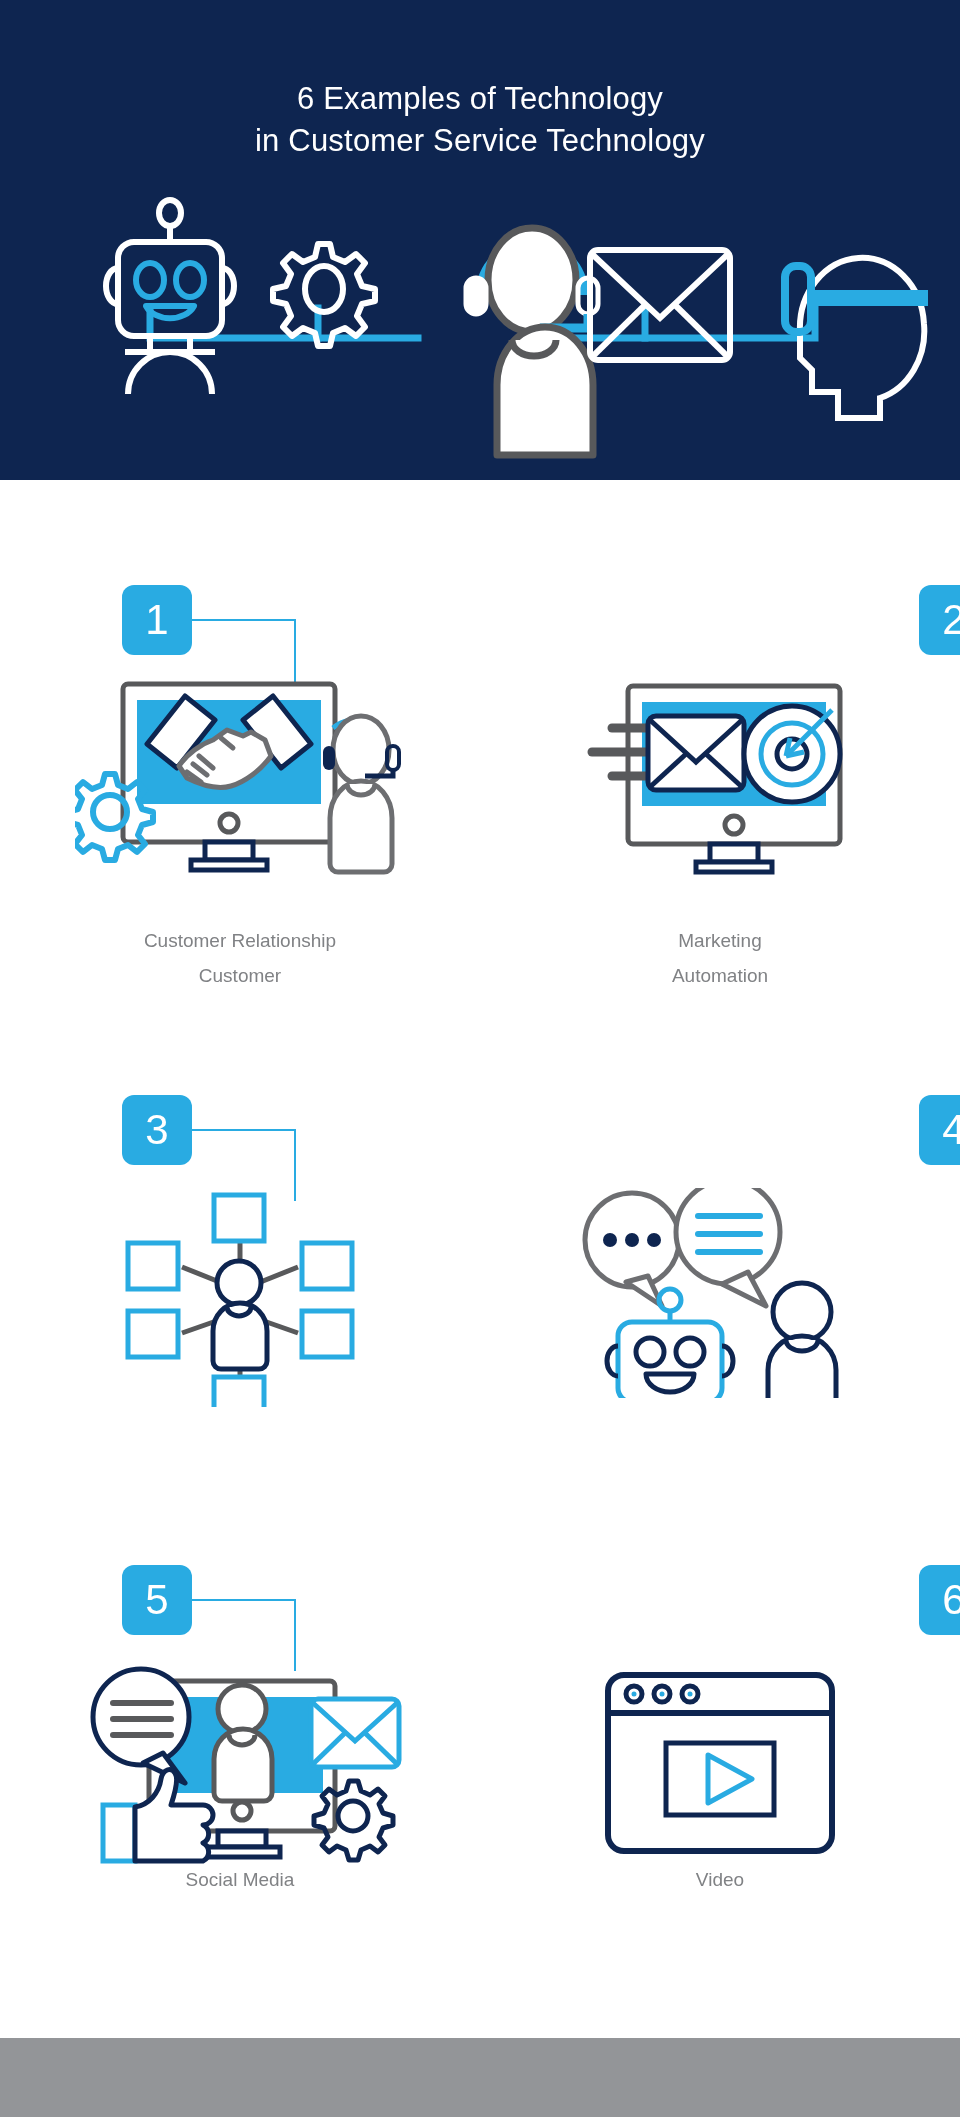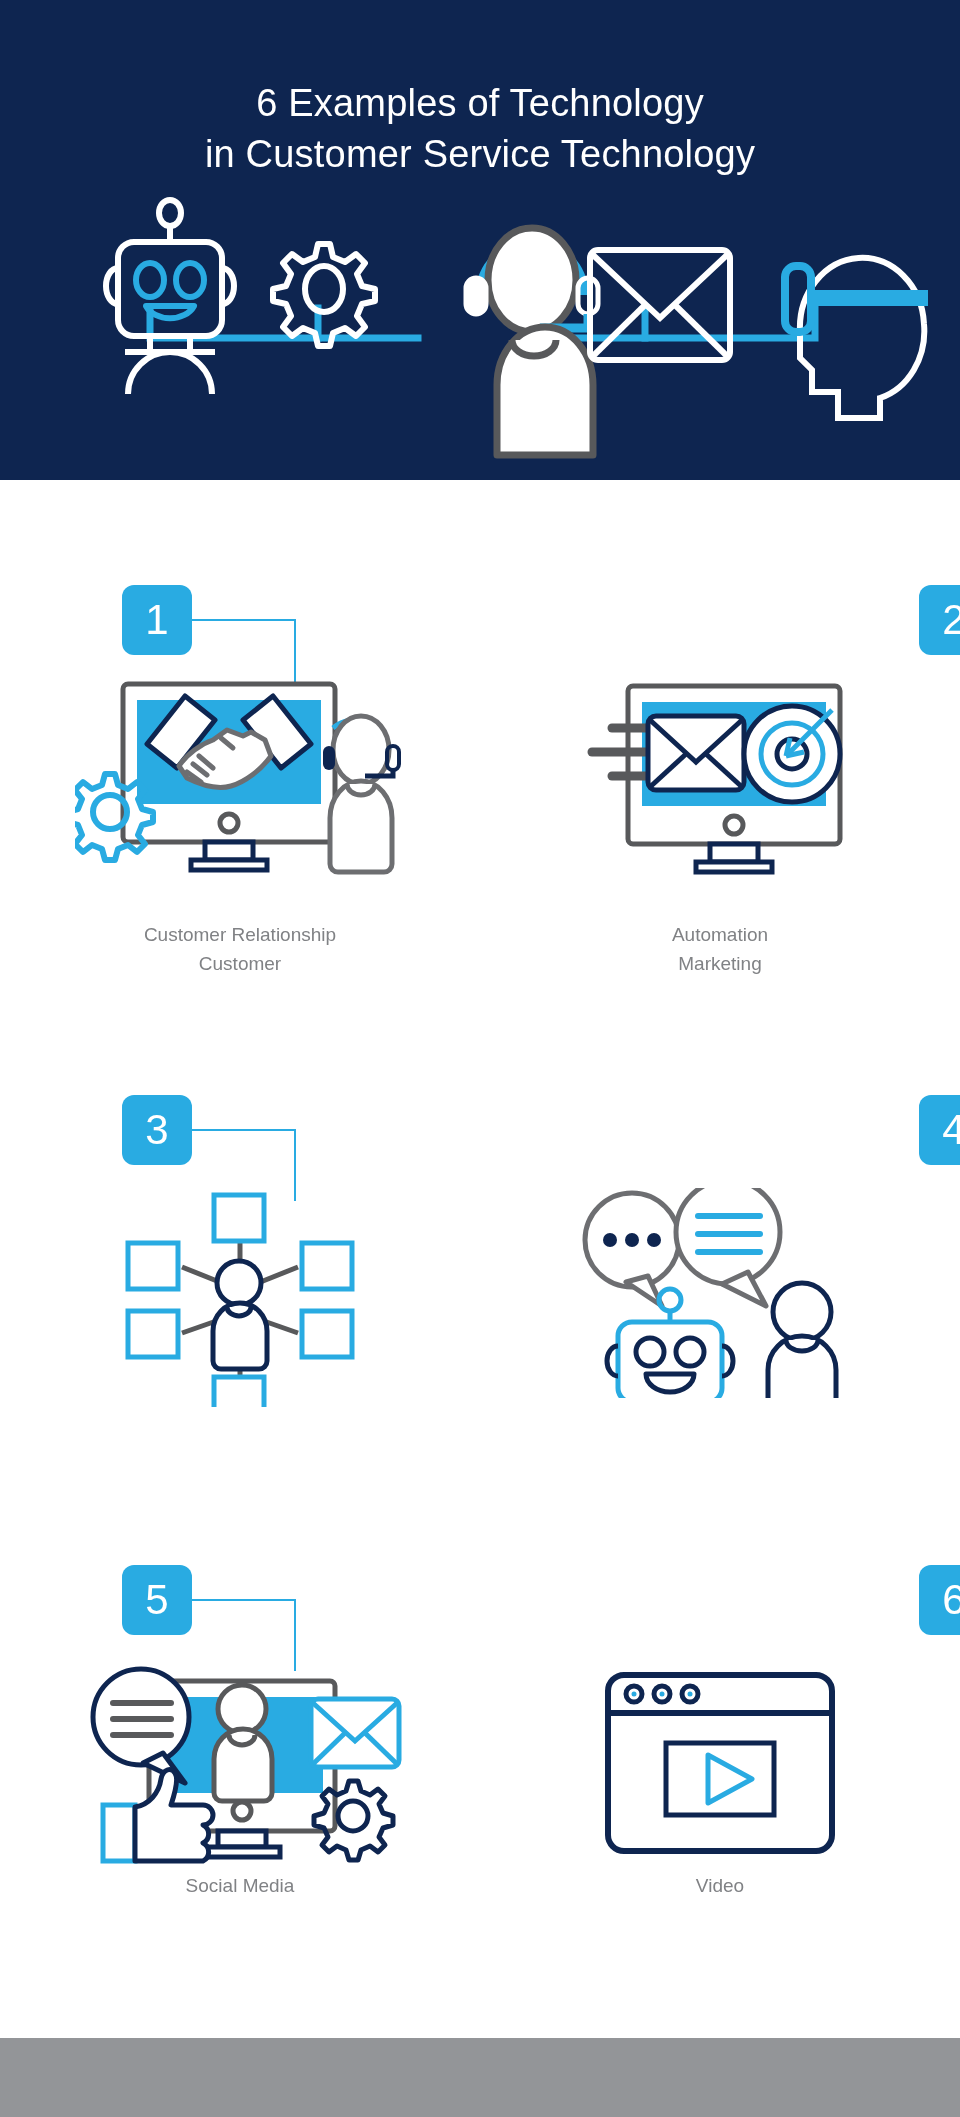--- a/index.html
+++ b/index.html
@@ -13,21 +13,21 @@
   
   .hero {
     position:relative;
     width:960px; height:480px;
     background:#0E2550;
   }
   .hero-title {
     position:absolute; left:0; top:78px; width:960px;
     text-align:center;
     color:#ffffff;
-    font-size:38px;
+    font-size:31px;
     font-weight:300;
     line-height:1.35;
     letter-spacing:.2px;
   }
   .hero-title .l2 { display:block; }
   .hero-icons {
     position:absolute; left:0; top:180px; width:960px; height:280px;
   }
 
   
@@ -78,22 +78,22 @@
   .caption {
     position:absolute;
     left:0; width:480px;
     top:345px;
     text-align:center;
     color:#808285;
     font-size:19px;
     font-weight:400;
     line-height:1.55;
   }
-  .row.r3 .caption { top:316px; }
-  .caption span { display:block; }
+  .row.r3 .caption { top:304px; }
+  .caption span { display:block;margin-top:6px; }
 
   
   .footer {
     position:absolute;
     left:0; top:2038px;
     width:960px; height:79px;
     background:#939598;
   }
 </style>
 </head>
@@ -239,22 +239,22 @@
           <g fill="#FFFFFF">
             <circle cx="222" cy="74" r="48" stroke="#0E2550" stroke-width="5"></circle>
             <circle cx="222" cy="74" r="31" fill="none" stroke="#29ABE2" stroke-width="5"></circle>
             <circle cx="222" cy="74" r="15" fill="none" stroke="#0E2550" stroke-width="5"></circle>
             <path d="M262,30 L216,76" stroke="#29ABE2" stroke-width="5" fill="none"></path>
             <path d="M216,76 L234,72 M216,76 L220,58" stroke="#29ABE2" stroke-width="5" fill="none"></path>
           </g>
         </svg>
       </div>
       <div class="caption">
+        <span>Marketing</span>
         <span>Automation</span>
-        <span>Marketing</span>
       </div>
     </div>
   </div>
 
   <div class="row r2">
 
     <div class="cell left">
       <div class="badge">3</div>
       <div class="connector"></div>
       <div class="art">

